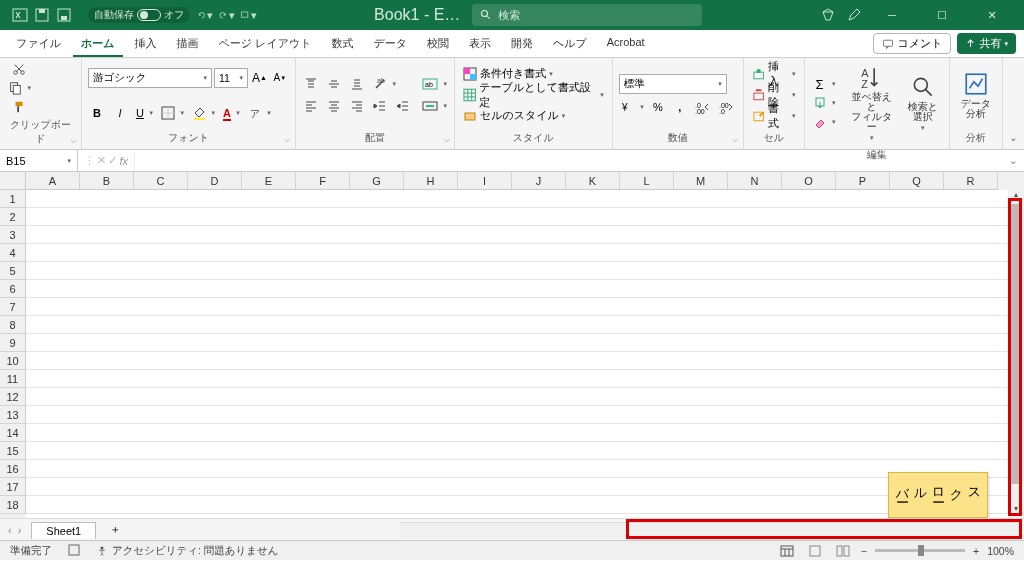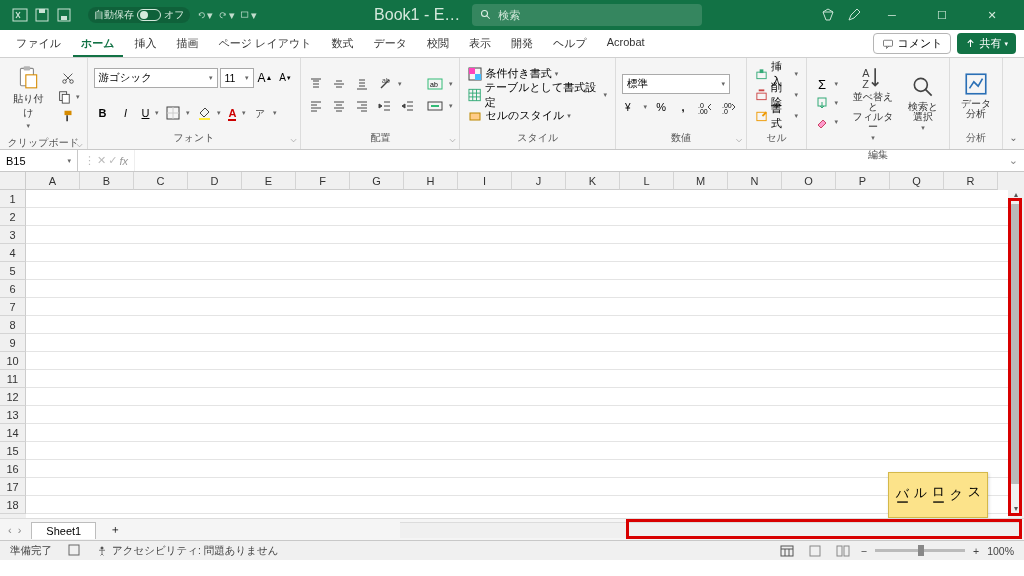--- a/index.html
+++ b/index.html
@@ -186,29 +186,20 @@
       <span>共有</span>
       <span style="font-size:7px">▾</span>
     </div>
   </div>
 </div>
 
 <div class="ribbon">
 
   <div class="ribbon-group">
     <div class="rg-content">
-      <div class="big-btn">
-        <svg viewBox="0 0 24 24">
-            <rect x="5" y="4" width="12" height="16" rx="1" fill="#fff" stroke="#888"></rect>
-            <rect x="8" y="2" width="6" height="4" rx="1" fill="#b5b5b5"></rect>
-            <rect x="10" y="10" width="10" height="12" fill="#fff" stroke="#d68b00"></rect>
-          </svg>
-        <span class="lbl">貼り付け</span>
-        <span style="font-size:7px;color:#666">▾</span>
-      </div>
       <div class="vstack">
         <span class="ribbon-btn">
             <svg width="14" height="14" viewBox="0 0 16 16">
               <circle cx="4" cy="12" r="2" fill="none" stroke="#444"></circle>
               <circle cx="12" cy="12" r="2" fill="none" stroke="#444"></circle>
               <path d="M5 11 L13 3 M11 11 L3 3" stroke="#444"></path>
             </svg>
           </span>
         <span class="ribbon-btn drop">
             <svg width="14" height="14" viewBox="0 0 16 16">

